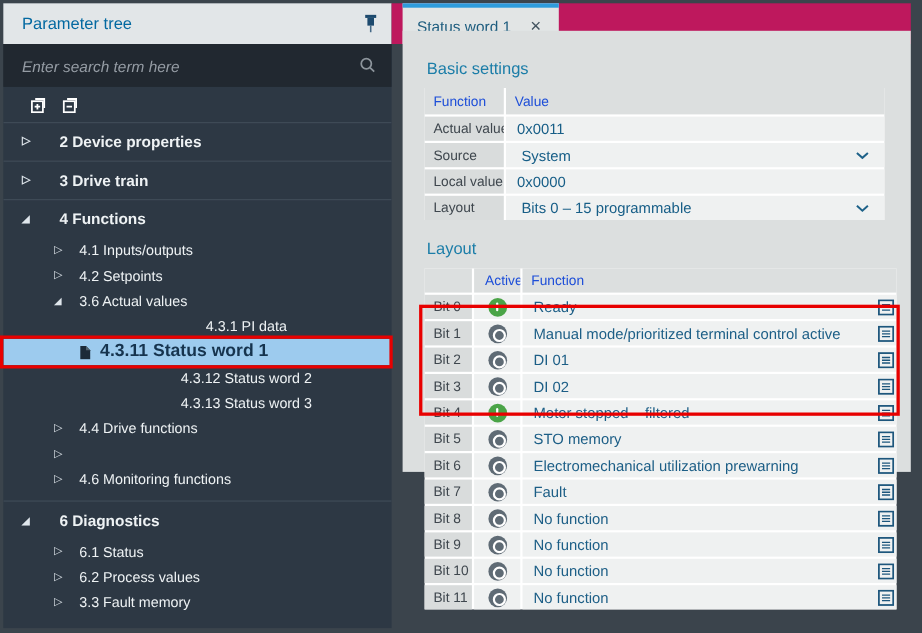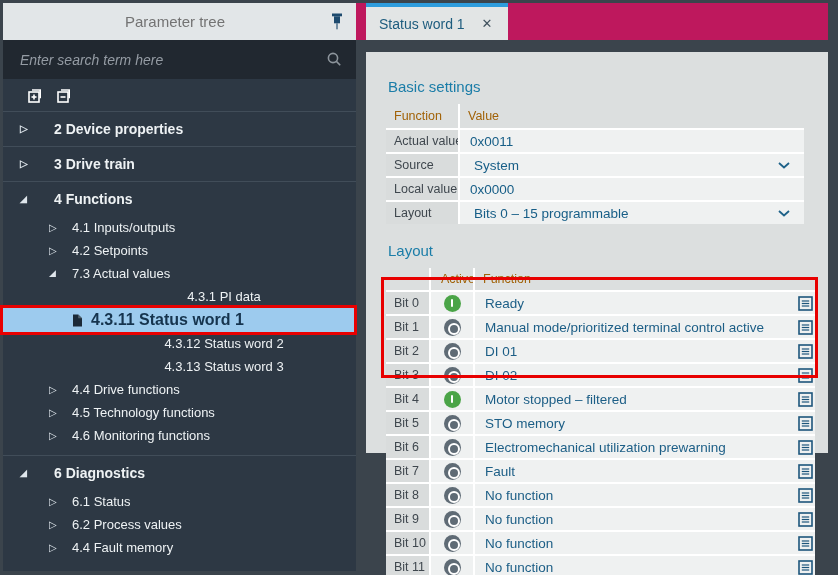--- a/index.html
+++ b/index.html
@@ -5,21 +5,21 @@
   * { margin:0; padding:0; box-sizing:border-box; }
   html,body { width:838px; height:575px; }
   body { font-family:"Liberation Sans", sans-serif; background:#3b444c; }
   .frame { position:relative; width:838px; height:575px; background:#3b444c; overflow:hidden; }
 
   
   .left-panel { position:absolute; left:3px; top:3px; width:353px; height:568px;
                 background:#2d3844; display:flex; flex-direction:column; }
   .panel-header { height:37px; background:#e2e6e8; display:flex; align-items:center;
                   padding:0 12px 0 17px; flex:0 0 auto; }
-  .panel-title { flex:1; font-size:15px; color:#737373;text-align:center; }
+  .panel-title { flex:1; font-size:15px; color:#0369a1; }
   .pin { display:flex; align-items:center; }
   .search-bar { height:39px; background:#212830; display:flex; align-items:center;
                 padding:0 13px 0 17px; flex:0 0 auto; }
   .search-bar input { flex:1; background:transparent; border:0; outline:0;
                       font-family:"Liberation Sans", sans-serif; font-style:italic;
                       font-size:14px; color:#cfd4d9; }
   .search-bar input::placeholder { color:#959ca4; opacity:1; }
   .tree-toolbar { height:32px; display:flex; align-items:center; gap:13px;
                   padding-left:24px; flex:0 0 auto; }
   .tbtn { display:flex; align-items:center; }
@@ -37,33 +37,33 @@
   .trow.l1 .caret { margin-right:9px; }
   .caret.exp { font-size:9px; }
   .docicon { display:flex; margin-right:8px; }
 
   
   .tab-bar { position:absolute; left:356px; top:3px; width:472px; height:37px; background:#be185d; }
   .tab { position:absolute; left:10px; top:0; height:37px; background:#e2e5e5;
          border-top:4px solid #2e9cdc; display:flex; align-items:center;
          padding:0 15px 0 13px; font-size:14px; color:#1d5c7e; }
   .tab .close { margin-left:17px; font-size:13px; color:#41525e; font-style:normal; }
-  .content { position:absolute; left:366px; top:52px; width:462px; height:401px; background:#dcdfdf; }
+  .content { position:absolute; left:366px; top:28px; width:462px; height:401px; background:#dcdfdf; }
   h2.section { position:absolute; left:22px; font-size:15px; font-weight:400; color:#1b7da8; }
   #h-basic { top:26px; } #h-layout { top:190px; }
 
   .tbl { position:absolute; left:20px; background:#fff; display:flex; flex-direction:column; gap:2px; }
   #tbl-basic  { top:52px;  width:418px; }
   #tbl-layout { top:216px; width:429px; }
   .r { display:grid; gap:2px; height:22px; }
   #tbl-basic .r  { grid-template-columns:72px 1fr; }
   #tbl-basic .r.head { height:24px; }
   #tbl-layout .r { grid-template-columns:43px 42px 1fr; }
   .c { display:flex; align-items:center; overflow:hidden; white-space:nowrap; }
-  .c.hd  { background:#dcdfdf; color:#a16207; font-size:12.5px; padding-left:8px; }
+  .c.hd  { background:#dcdfdf; color:#1d4ed8; font-size:12.5px; padding-left:8px; }
   .c.hd.ctr { justify-content:center; padding-left:12px; }
   .c.lbl { background:#d9dcdc; color:#3f474e; font-size:12.5px; padding-left:8px; }
   .c.val { background:#eff1f1; color:#175e87; font-size:13.5px; padding-left:10px; position:relative; }
   .c.val.dd { padding-left:14px; }
   .chev { position:absolute; right:14px; top:8px; display:flex; }
   .c.act { background:#eff1f1; justify-content:center; }
   .c.fn  { background:#eff1f1; color:#1c5e86; font-size:13.5px;
            padding:0 2px 0 10px; justify-content:space-between; }
   .ind { width:17px; height:17px; border-radius:50%; position:relative; flex:0 0 auto; }
   .ind[data-state="on"]  { background:#4aa447; }
@@ -140,21 +140,21 @@
       <div class="trow l1">
         <span class="caret">▷</span>
         <span>4.1 Inputs/outputs</span>
       </div>
       <div class="trow l1">
         <span class="caret">▷</span>
         <span>4.2 Setpoints</span>
       </div>
       <div class="trow l1">
         <span class="caret exp">◢</span>
-        <span>7.3 Actual values</span>
+        <span>3.6 Actual values</span>
       </div>
       <div class="trow l2">
         <span>4.3.1 PI data</span>
       </div>
       <div class="trow sel">
         <span class="docicon">
           <svg width="11" height="13" viewBox="0 0 11 13">
               <path d="M1 .5 H6.2 L10 4.3 V12.5 H1 Z" fill="#1c2a38"></path>
               <path d="M6.2 .5 L10 4.3 H6.2 Z" fill="#54646f"></path>
             </svg>
@@ -166,21 +166,20 @@
       </div>
       <div class="trow l2">
         <span>4.3.13 Status word 3</span>
       </div>
       <div class="trow l1">
         <span class="caret">▷</span>
         <span>4.4 Drive functions</span>
       </div>
       <div class="trow l1">
         <span class="caret">▷</span>
-        <span>4.5 Technology functions</span>
       </div>
       <div class="trow l1">
         <span class="caret">▷</span>
         <span>4.6 Monitoring functions</span>
       </div>
       <div class="tspacer"></div>
       <div class="tdiv"></div>
       <div class="trow g">
         <span class="caret exp">◢</span>
         <span>6 Diagnostics</span>
@@ -188,21 +187,21 @@
       <div class="trow l1">
         <span class="caret">▷</span>
         <span>6.1 Status</span>
       </div>
       <div class="trow l1">
         <span class="caret">▷</span>
         <span>6.2 Process values</span>
       </div>
       <div class="trow l1">
         <span class="caret">▷</span>
-        <span>4.4 Fault memory</span>
+        <span>3.3 Fault memory</span>
       </div>
     </div>
   </aside>
 
   <div class="tab-bar">
     <div class="tab">
       <span>Status word 1</span>
       <span class="close">✕</span>
     </div>
   </div>

